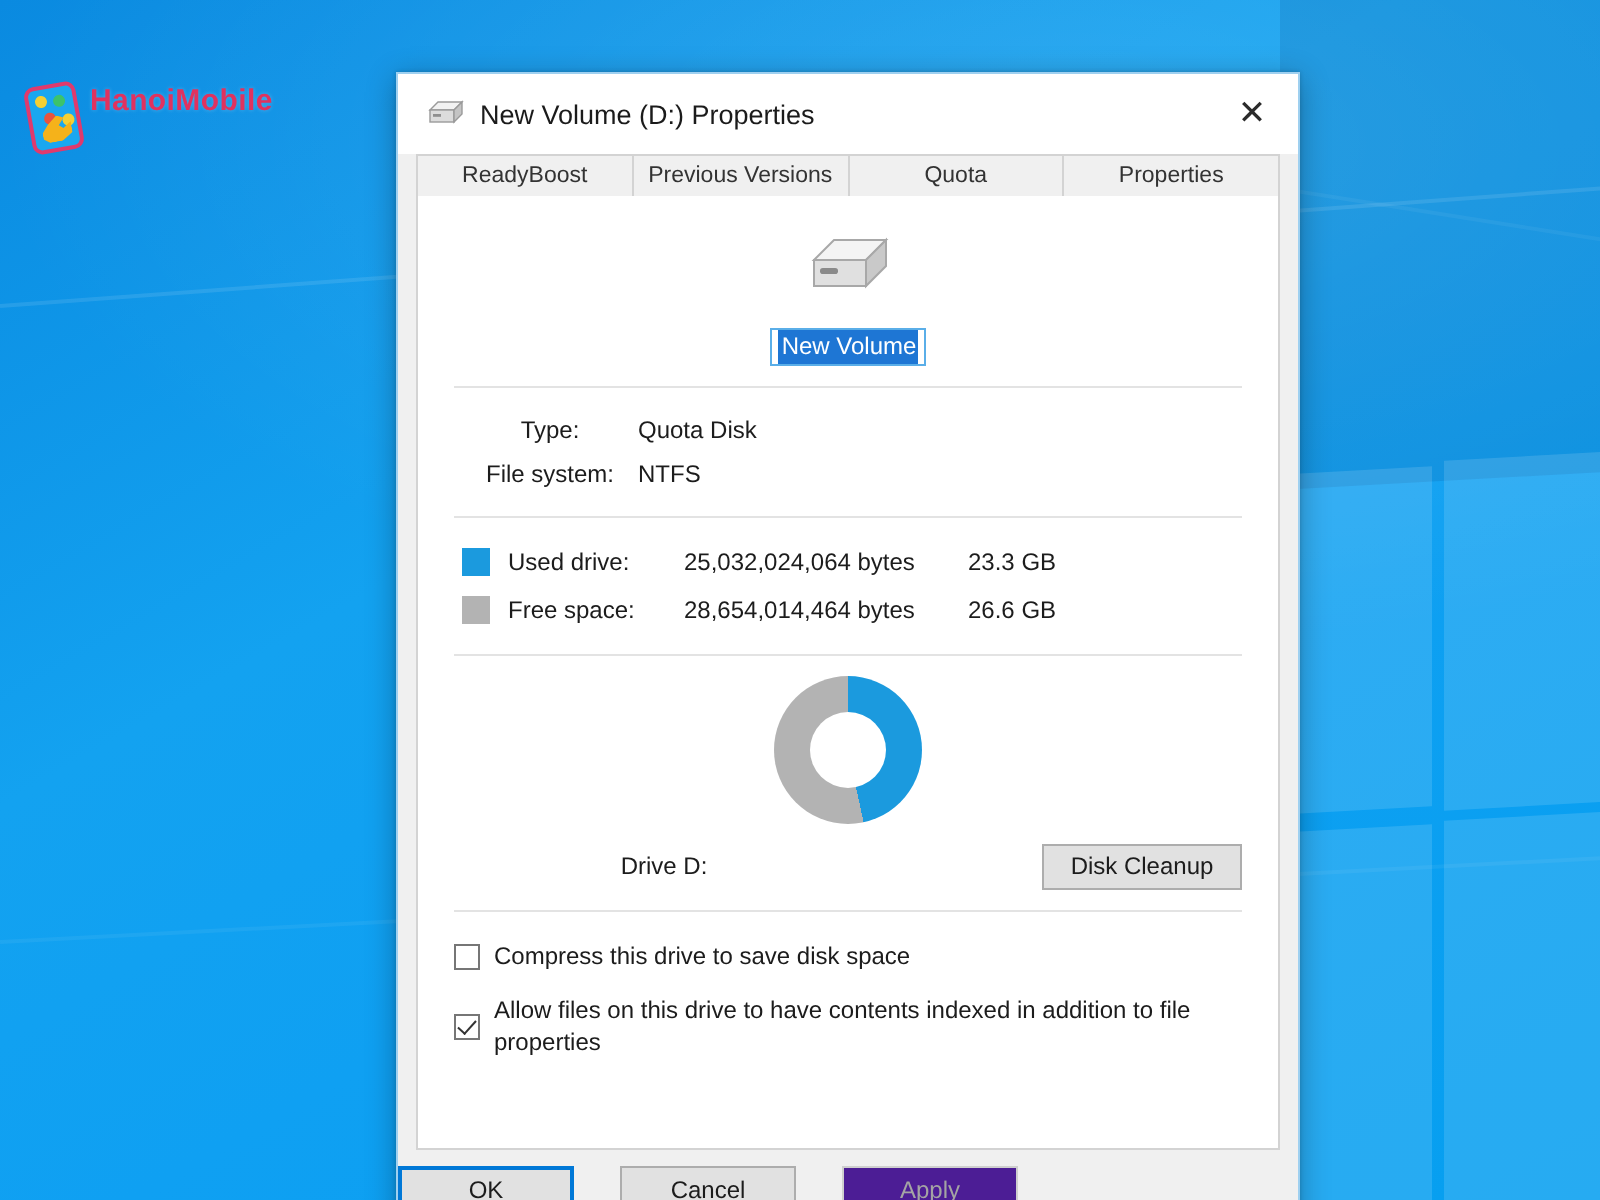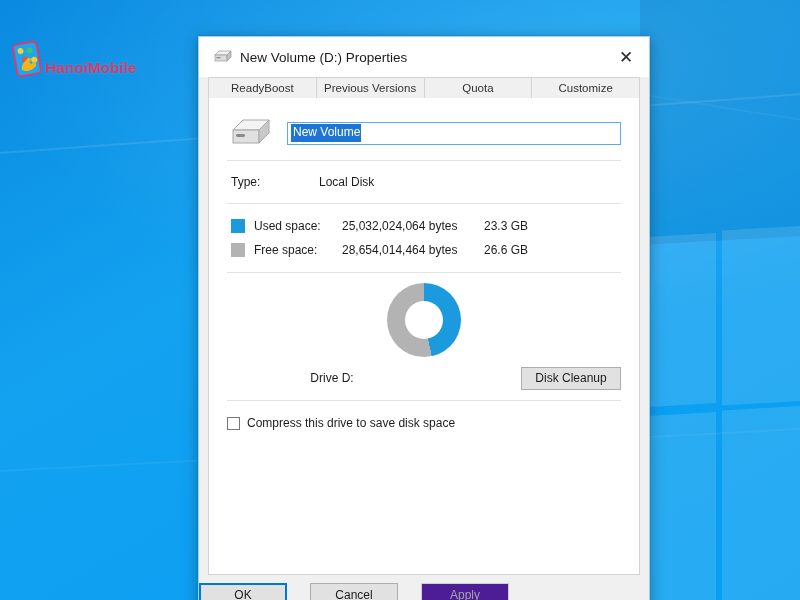--- a/index.html
+++ b/index.html
@@ -55,21 +55,21 @@
     transform: skewY(-3.2deg);
     pointer-events: none;
   }
 
   
   #watermark {
     position: absolute;
     left: 14px;
     top: 42px;
     display: flex;
-    align-items: flex-end;
+    align-items: flex-start;
     gap: 5px;
     pointer-events: none;
   }
   #watermark .wm-phone {
     width: 26px; height: 34px;
     border: 2px solid #e03a6d;
     border-radius: 5px;
     background: #1aa7f0;
     position: relative;
     transform: rotate(-10deg);
@@ -194,20 +194,21 @@
   }
 
   .hr { height: 1px; background: #e3e3e3; margin: 10px 0; }
 
   
   .name-row {
     display: flex;
     align-items: center;
     gap: 14px;
     margin-bottom: 8px;
+    flex-direction: column;
   }
   .drive-icon {
     width: 46px; height: 34px;
     flex: none;
     position: relative;
   }
   .vol-input {
     flex: 1;
     height: 23px;
     border: 1px solid #5aaee8;
@@ -218,21 +219,21 @@
     font-size: 12px;
   }
   .vol-input .sel {
     background: #1e76d4;
     color: #ffffff;
     padding: 1px 1px 2px 2px;
     line-height: 1.2;
   }
 
   
-  .info-table { margin: 4px 0 2px 4px; }
+  .info-table { margin: 4px 0 2px 4px; text-align: center; }
   .info-row {
     display: flex;
     align-items: center;
     height: 22px;
     font-size: 12px;
   }
   .info-row .lbl { width: 88px; color: #1c1c1c; }
   .info-row .val { color: #1c1c1c; }
 
   .space-table { margin: 2px 0 2px 4px; }
@@ -403,21 +404,21 @@
       <div id="close-btn">
         <span class="x">✕</span>
       </div>
     </div>
 
     <div id="tabstrip">
       <div class="tabrow">
         <div class="tab">ReadyBoost</div>
         <div class="tab">Previous Versions</div>
         <div class="tab">Quota</div>
-        <div class="tab">Customize</div>
+        <div class="tab">Properties</div>
       </div>
     </div>
 
     <div id="content">
 
       <div class="name-row">
         <div class="drive-icon">
           <svg viewBox="0 0 46 34" width="46" height="34">
             <polygon points="6,14 16,4 42,4 32,14" fill="#f4f4f4" stroke="#a8a8a8" stroke-width="1"></polygon>
             <rect x="6" y="14" width="26" height="13" fill="#e0e0e0" stroke="#a8a8a8" stroke-width="1"></rect>
@@ -428,30 +429,34 @@
         <div class="vol-input">
           <span class="sel">New Volume</span>
         </div>
       </div>
 
       <div class="hr"></div>
 
       <div class="info-table">
         <div class="info-row">
           <span class="lbl">Type:</span>
-          <span class="val">Local Disk</span>
+          <span class="val">Quota Disk</span>
+        </div>
+        <div class="info-row">
+          <span class="lbl">File system:</span>
+          <span class="val">NTFS</span>
         </div>
       </div>
 
       <div class="hr"></div>
 
       <div class="space-table">
         <div class="space-row">
           <span class="swatch used"></span>
-          <span class="lbl">Used space:</span>
+          <span class="lbl">Used drive:</span>
           <span class="bytes">25,032,024,064 bytes</span>
           <span class="gb">23.3 GB</span>
         </div>
         <div class="space-row">
           <span class="swatch free"></span>
           <span class="lbl">Free space:</span>
           <span class="bytes">28,654,014,464 bytes</span>
           <span class="gb">26.6 GB</span>
         </div>
       </div>
@@ -470,20 +475,24 @@
         <button class="btn cleanup">Disk Cleanup</button>
       </div>
 
       <div class="hr"></div>
 
       <div class="checks">
         <div class="check-row">
           <span class="cb" id="cb-compress"></span>
           <span class="ctext">Compress this drive to save disk space</span>
         </div>
+        <div class="check-row">
+          <span class="cb checked" id="cb-index"></span>
+          <span class="ctext">Allow files on this drive to have contents indexed in addition to file properties</span>
+        </div>
       </div>
 
     </div>
 
     <div id="footer">
       <button class="btn dlg primary">OK</button>
       <button class="btn dlg">Cancel</button>
       <button class="btn dlg disabled">Apply</button>
     </div>
 

